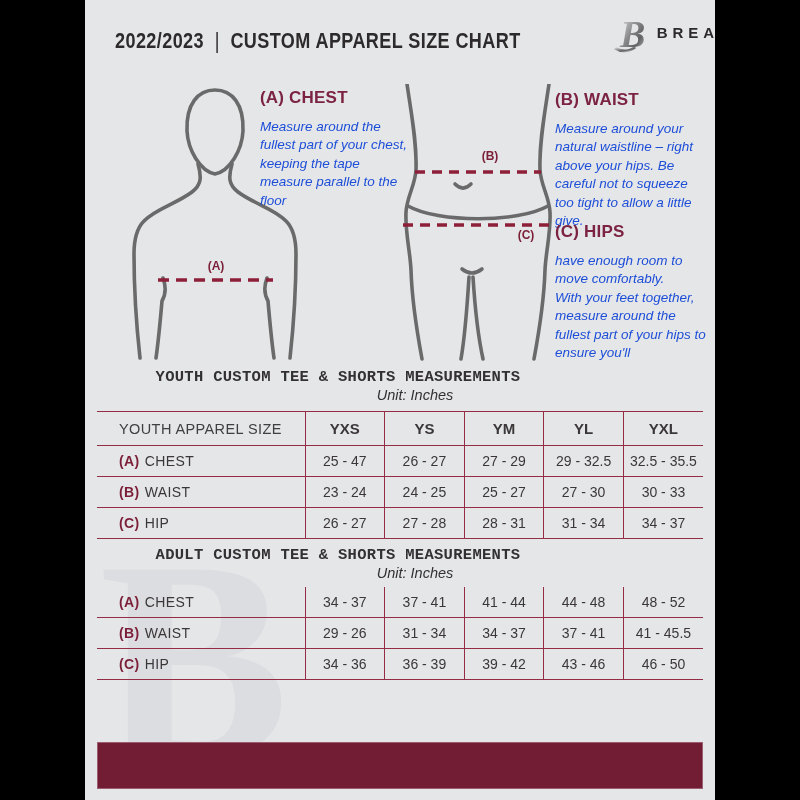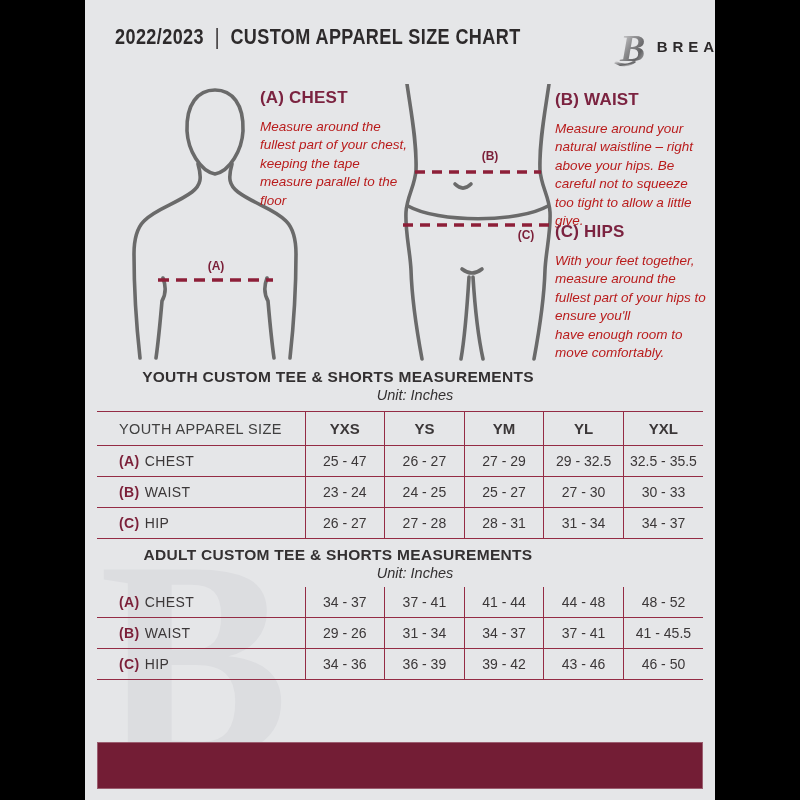--- a/index.html
+++ b/index.html
@@ -5,48 +5,48 @@
   html,body{margin:0;padding:0;background:#000;}
   #stage{position:relative;width:800px;height:800px;background:#000;overflow:hidden;
          font-family:"Liberation Sans",sans-serif;}
   #page{position:absolute;left:85px;top:0;width:630px;height:800px;background:#e5e6e8;overflow:hidden;}
 
   
   .watermark{position:absolute;left:14px;top:518px;font-family:"Liberation Serif",serif;
              font-weight:bold;font-size:285px;line-height:1;color:#dcddE0;z-index:0;}
 
   
-  .hdr{position:absolute;top:24px;left:30px;right:13px;height:46px;display:flex;
-       align-items:flex-start;justify-content:space-between;z-index:2;}
+  .hdr{position:absolute;top:8px;left:30px;right:13px;height:46px;display:flex;
+       align-items:flex-end;justify-content:space-between;z-index:2;}
   .hdr-title{font-weight:bold;font-size:22px;color:#2d2a2b;letter-spacing:.5px;
              transform:scaleX(.82);transform-origin:left center;white-space:nowrap;}
   .hdr-title .sep{margin:0 13px;font-weight:normal;}
   .brand{display:flex;align-items:center;gap:9px;}
   .brand-name{font-weight:bold;font-size:15px;letter-spacing:5px;color:#2d2a2b;}
 
   
   .tip{position:absolute;z-index:1;}
   .tip h3{margin:0 0 10px 0;font-size:17px;font-weight:bold;color:#7b2340;letter-spacing:.2px;}
-  .tip .line{display:block;margin:0;font-size:13.5px;font-style:italic;color:#b91c1c;line-height:1.37;}
+  .tip .line{display:block;margin:0;font-size:13.5px;font-style:italic;color:#1d4ed8;line-height:1.37;}
   #tip-chest{left:175px;top:88px;width:155px;}
   #tip-waist{left:470px;top:90px;width:150px;}
   #tip-hips{left:470px;top:222px;width:152px;}
 
   
   #fig1{position:absolute;left:43px;top:86px;z-index:1;}
   #fig2{position:absolute;left:308px;top:84px;z-index:1;}
   .marker{position:absolute;font-size:12px;font-weight:bold;color:#7b1f38;z-index:2;
           transform:translateX(-50%);white-space:nowrap;}
   #mk-a{left:131px;top:259px;}
   #mk-b{left:405px;top:149px;}
   #mk-c{left:441px;top:228px;}
 
   
   .sec-title{position:absolute;left:0;width:506px;text-align:center;font-weight:bold;
-             font-size:15.5px;color:#333031;letter-spacing:.3px;z-index:1;}
+             font-size:15.5px;color:#333031;letter-spacing:.3px;z-index:1;font-family:Liberation Mono, monospace;}
   #youth-title{top:368px;} #adult-title{top:546px;}
   .unit{position:absolute;left:0;width:630px;text-align:center;font-style:italic;
         font-size:14.5px;color:#333031;z-index:1;padding-left:15px;}
   #youth-unit{top:387px;} #adult-unit{top:565px;}
 
   
   .size-table{position:absolute;left:12px;width:606px;border-collapse:collapse;
               table-layout:fixed;z-index:1;}
   #youth-table{top:411px;} #adult-table{top:587px;}
   .size-table td{border-bottom:1.5px solid #942c45;height:30px;font-size:14px;
@@ -123,22 +123,22 @@
     <div class="tip" id="tip-chest">
       <h3>(A) CHEST</h3>
       <span class="line">Measure around the fullest part of your chest, keeping the tape measure parallel to the floor</span>
     </div>
     <div class="tip" id="tip-waist">
       <h3>(B) WAIST</h3>
       <span class="line">Measure around your natural waistline – right above your hips. Be careful not to squeeze too tight to allow a little give.</span>
     </div>
     <div class="tip" id="tip-hips">
       <h3>(C) HIPS</h3>
+      <span class="line">have enough room to move comfortably.</span>
       <span class="line">With your feet together, measure around the fullest part of your hips to ensure you'll</span>
-      <span class="line">have enough room to move comfortably.</span>
     </div>
 
     <div class="sec-title" id="youth-title">YOUTH CUSTOM TEE &amp; SHORTS MEASUREMENTS</div>
     <div class="unit" id="youth-unit">Unit: Inches</div>
 
     <table class="size-table" id="youth-table">
       <colgroup>
           <col style="width:208px">
           <col style="width:79.6px">
           <col style="width:79.6px">

